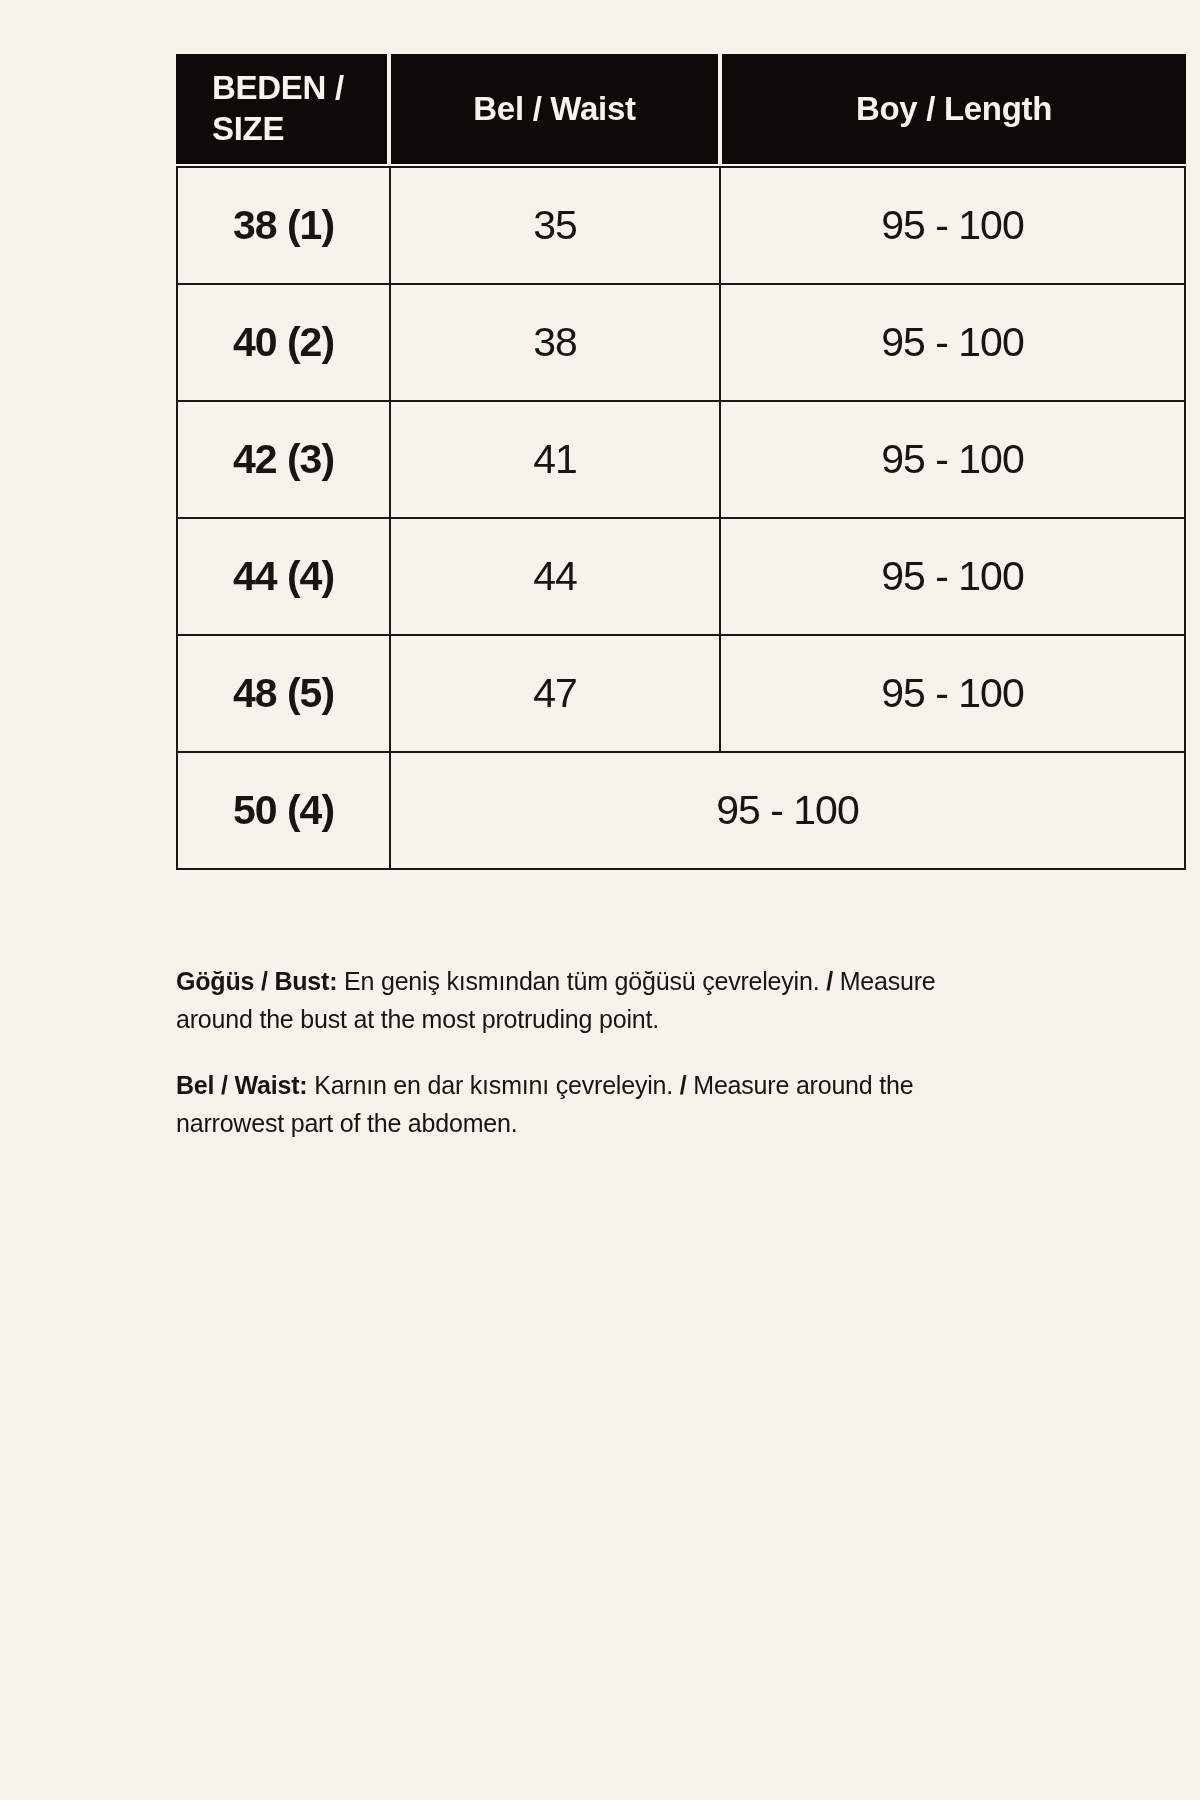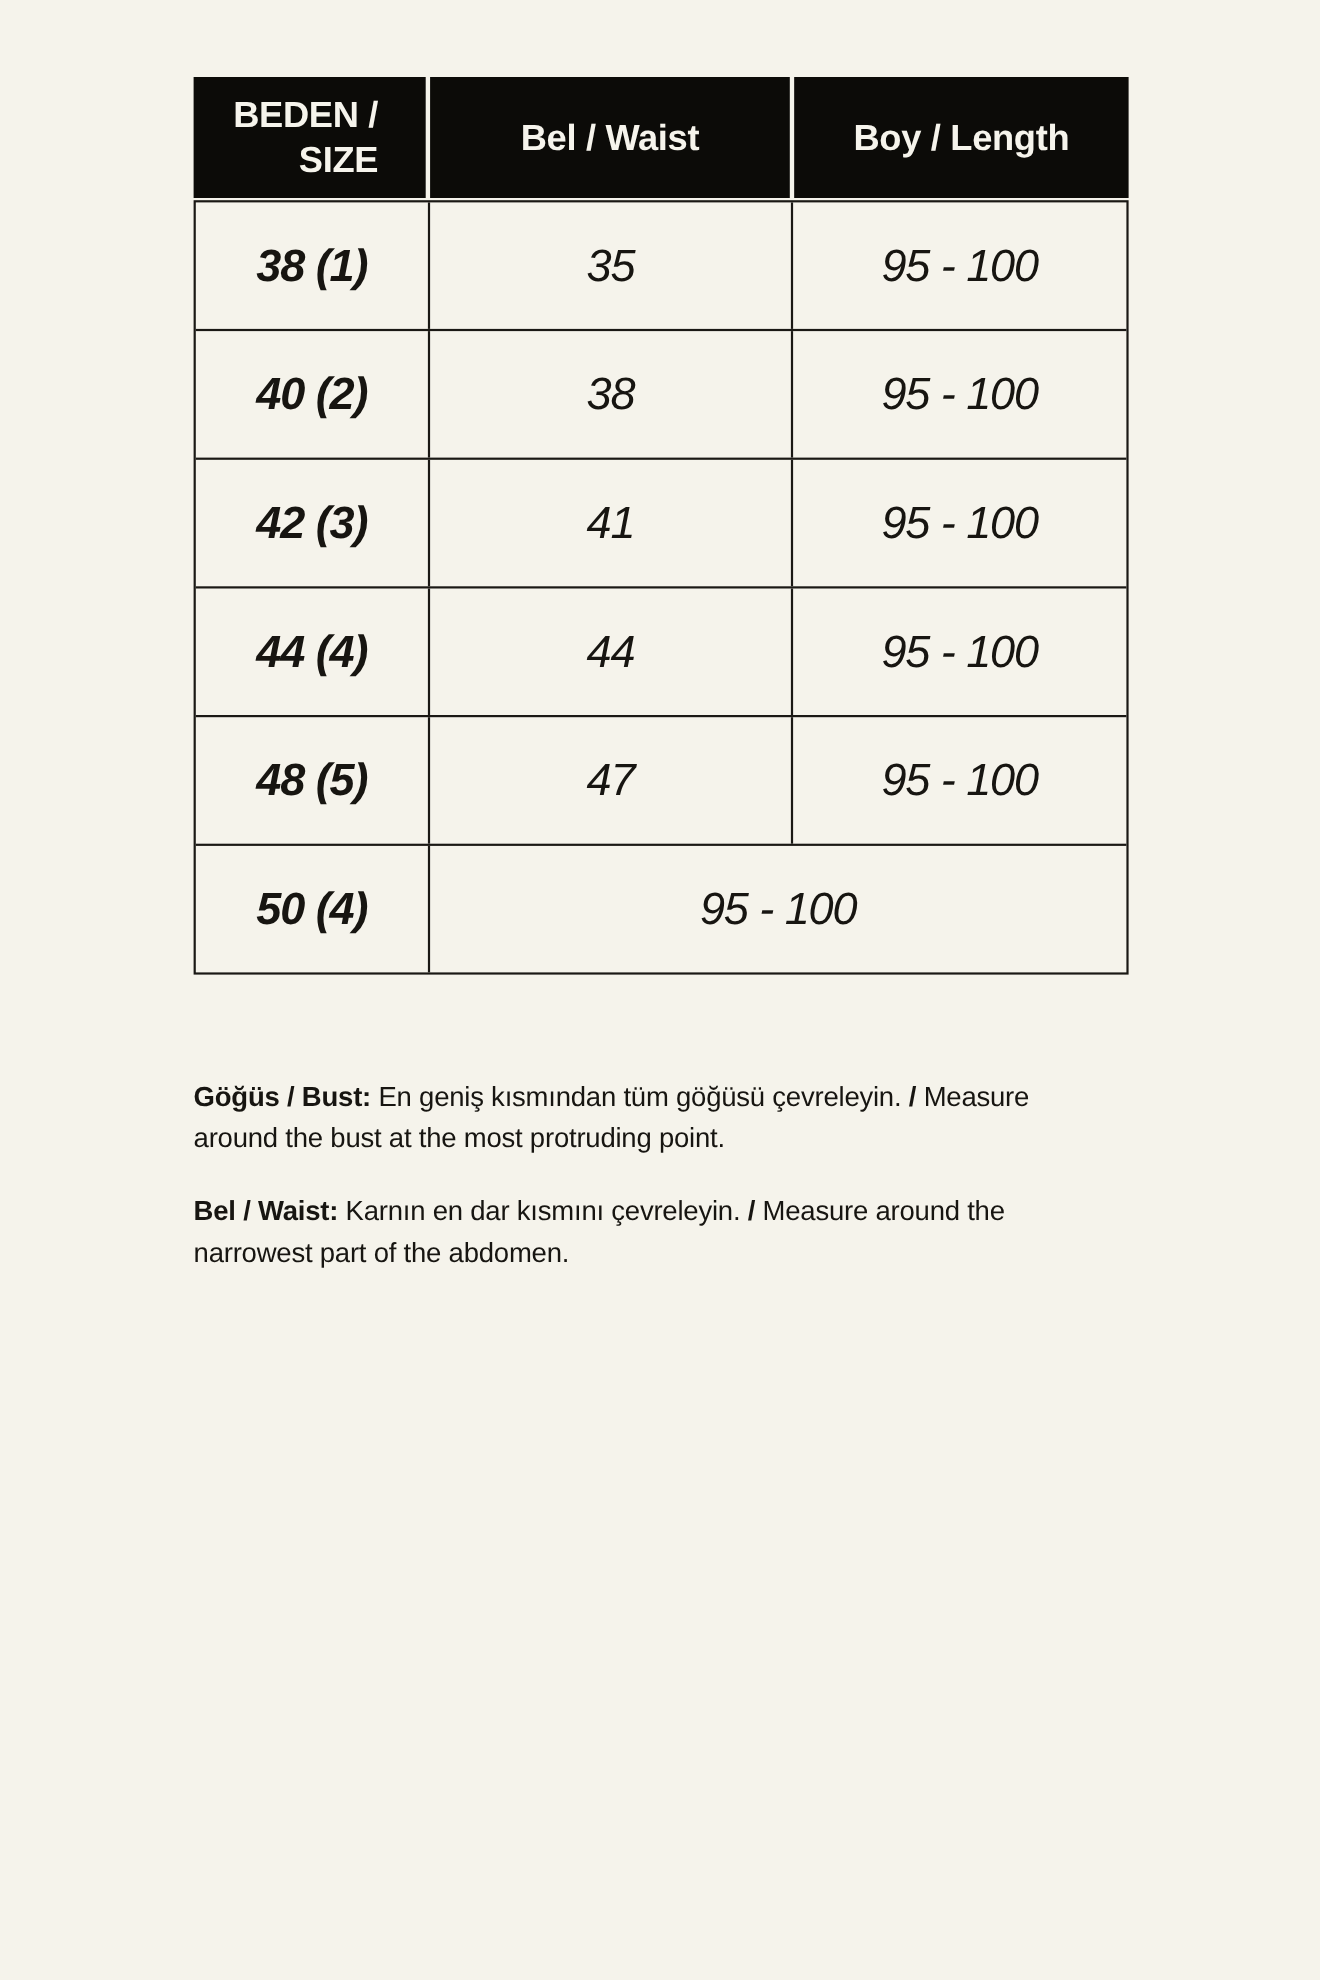--- a/index.html
+++ b/index.html
@@ -26,21 +26,21 @@
   .page-title {
     margin: 0;
     padding: 302px 0 0 10px;
     font-size: 36px;
     font-weight: 700;
     line-height: 1.1;
     letter-spacing: -0.5px;
     white-space: nowrap;
   }
   
-  .size-table { margin-top: 70px; width: 850px; text-align: right; }
+  .size-table { margin-top: 54px; width: 1010px; }
   .thead { display: flex; height: 110px; margin-bottom: 2px; }
   .th {
     background: var(--header-bg);
     color: var(--header-text);
     font-weight: 700;
     font-size: 33px;
     letter-spacing: -0.3px;
     display: flex; align-items: center; justify-content: center;
     height: 100%;
   }
@@ -48,21 +48,21 @@
     width: 215px;
     justify-content: flex-start;
     padding-left: 36px;
     border-right: 4px solid var(--page-bg);
     white-space: pre-line;
     line-height: 1.24;
   }
   .th-waist { width: 331px; border-right: 4px solid var(--page-bg); }
   .th-length { flex: 1; }
   .tbody { border: 2px solid var(--border); }
-  .trow { display: flex; height: 117px; border-bottom: 2px solid var(--border); font-style: italic; }
+  .trow { display: flex; height: 117px; border-bottom: 2px solid var(--border); }
   .trow:last-child { border-bottom: none; height: 115px; }
   .td {
     display: flex; align-items: center; justify-content: center;
     font-size: 41px;
     letter-spacing: -1px;
   }
   .td-size { width: 213px; border-right: 2px solid var(--border); font-weight: 700; }
   .td-waist { width: 330px; border-right: 2px solid var(--border); }
   .td-length { flex: 1; }
   

